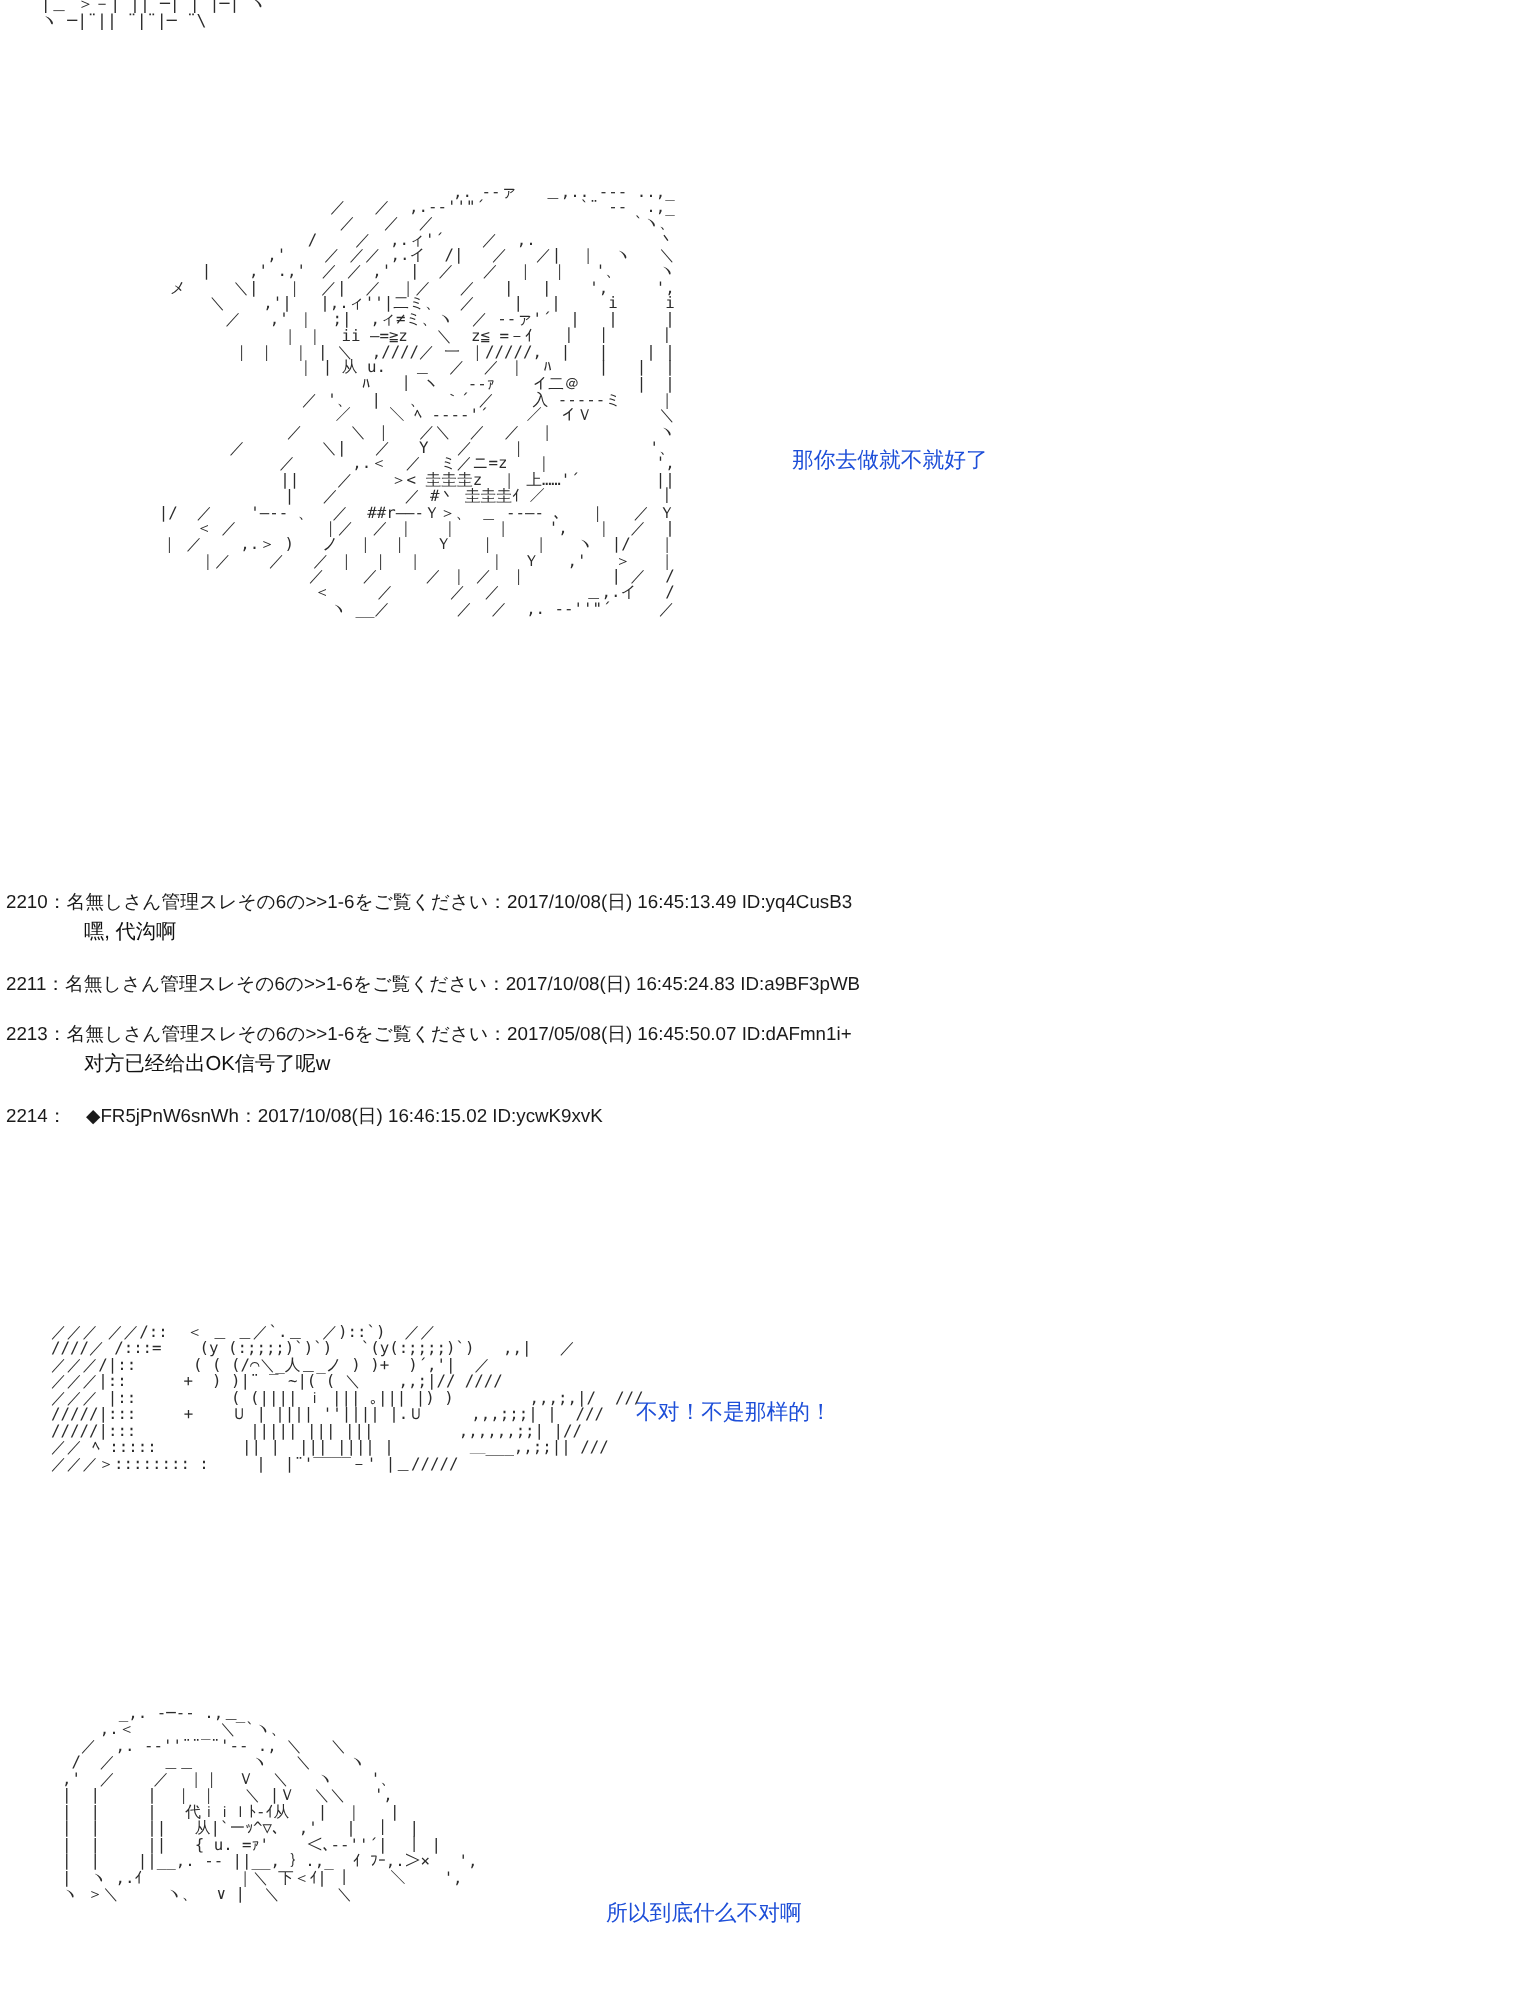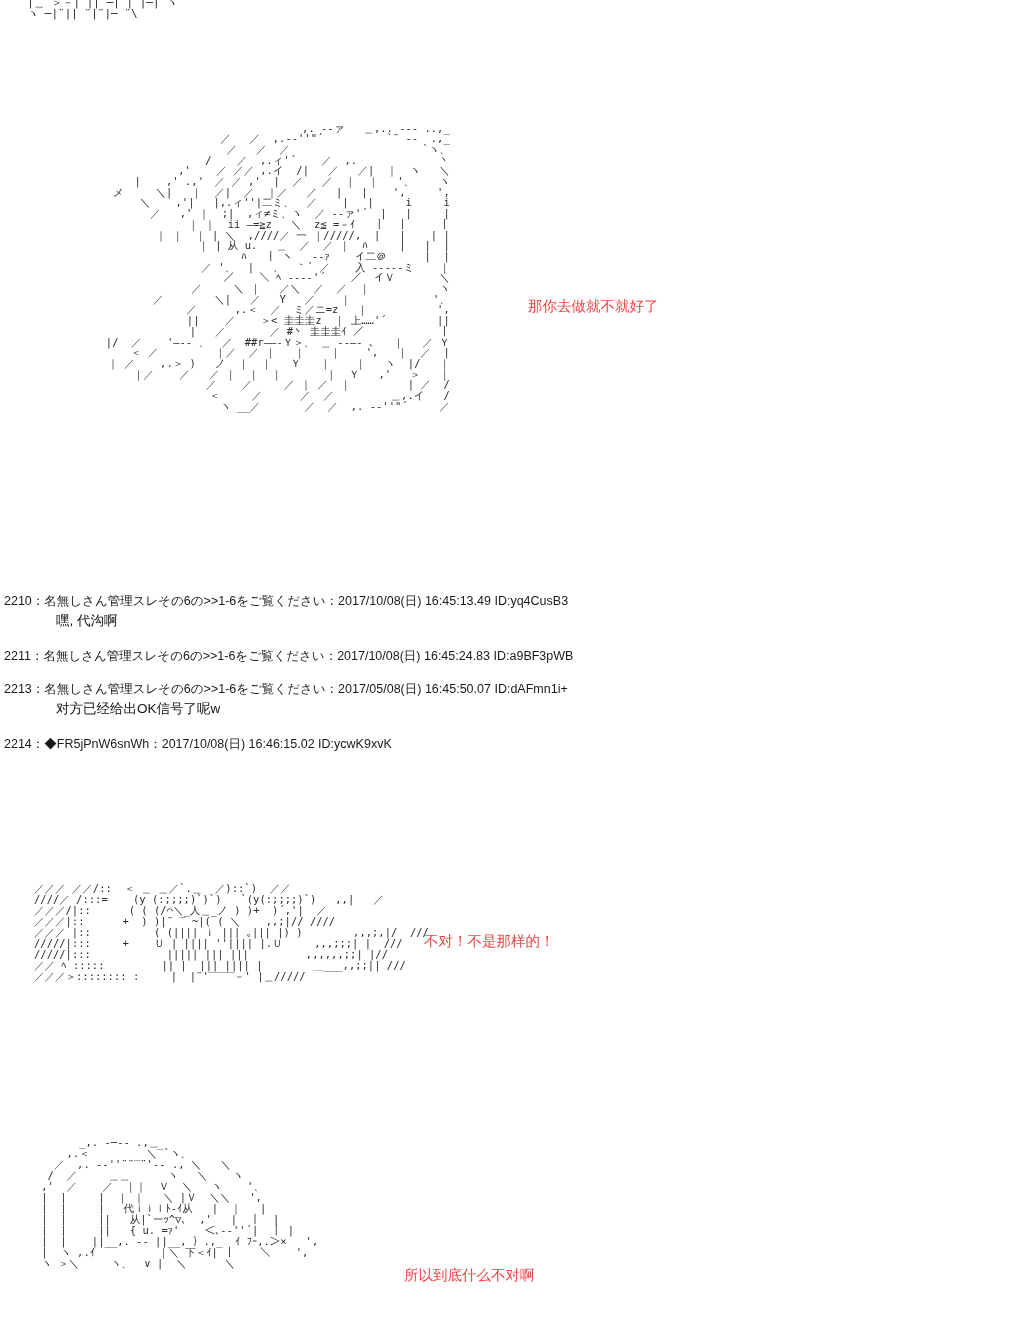--- a/index.html
+++ b/index.html
@@ -56,21 +56,21 @@
     top: 1126px;
     font-size: 10.5px;
     line-height: 1.05;
   }
 
   
   .speech {
     position: absolute;
     font-family: "Liberation Sans", sans-serif;
     font-size: 14.5px;
-    color: #ef4444;
+    color: #1d4ed8;
     white-space: nowrap;
   }
   .speech-1 { left: 528px; top: 297px; }
   .speech-2 { left: 424px; top: 932px; }
   .speech-3 { left: 404px; top: 1266px; text-align: right; }
 
   
   .posts {
     position: absolute;
     left: 0;
@@ -91,20 +91,21 @@
     color: #1a1a1a;
   }
   .sep {
     color: #1a1a1a;
   }
   .post-name {
     color: #1a1a1a;
   }
   .post-name.trip {
     color: #1a1a1a;
+    margin-left: 13px;
   }
   .post-date {
     color: #1a1a1a;
   }
   .post-id {
     color: #1a1a1a;
   }
   .post-body {
     font-size: 13.5px;
     color: #111111;

